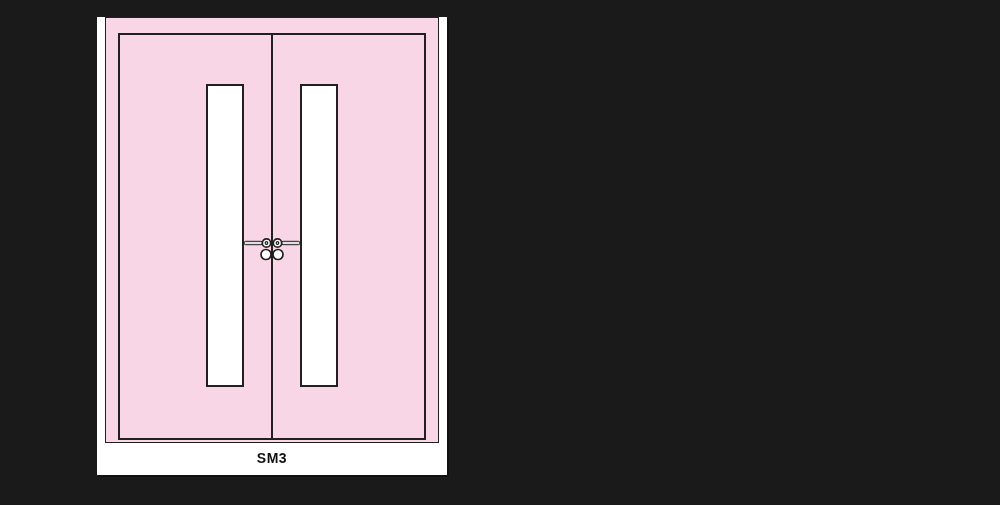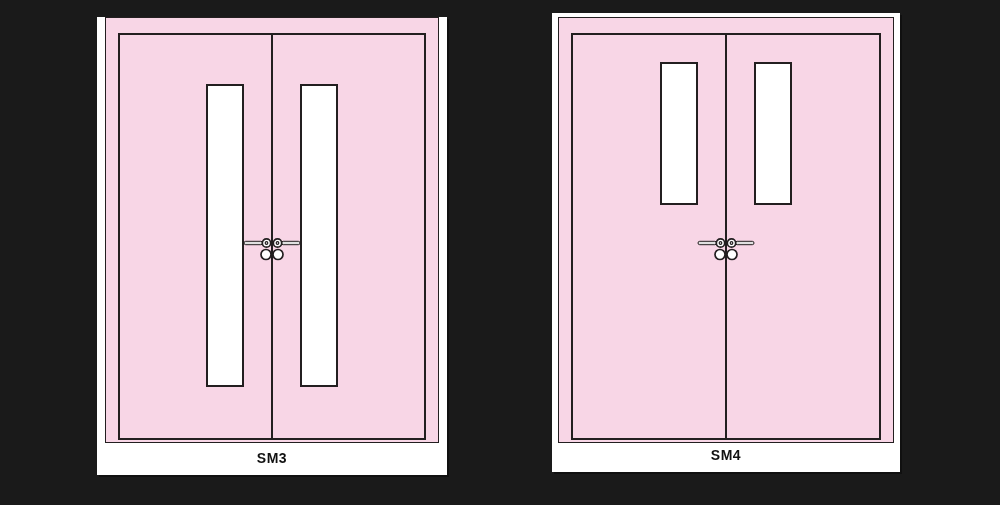--- a/index.html
+++ b/index.html
@@ -104,37 +104,14 @@
         <circle cx="37.5" cy="10" r="4.2" fill="#ffffff" stroke="var(--line)" stroke-width="1.7"></circle>
         <circle cx="26.5" cy="10" r="1.3" fill="none" stroke="var(--line)" stroke-width="1.2"></circle>
         <circle cx="37.5" cy="10" r="1.3" fill="none" stroke="var(--line)" stroke-width="1.2"></circle>
         <circle cx="26" cy="21.5" r="5" fill="#ffffff" stroke="var(--line)" stroke-width="1.7"></circle>
         <circle cx="38" cy="21.5" r="5" fill="#ffffff" stroke="var(--line)" stroke-width="1.7"></circle>
       </svg>
     </div>
     <div class="label">SM3</div>
   </section>
 
-  <section class="panel" id="panel-sm4">
-    <div class="frame">
-      <div class="doors">
-        <div class="leaf leaf-left">
-          <div class="glass"></div>
-        </div>
-        <div class="leaf leaf-right">
-          <div class="glass"></div>
-        </div>
-      </div>
-      <svg class="hardware" viewBox="0 0 64 32" xmlns="http://www.w3.org/2000/svg">
-        <rect x="4" y="8.3" width="18.5" height="3.4" rx="1.7" fill="var(--metal)" stroke="var(--line)" stroke-width="1"></rect>
-        <rect x="41.5" y="8.3" width="18.5" height="3.4" rx="1.7" fill="var(--metal)" stroke="var(--line)" stroke-width="1"></rect>
-        <circle cx="26.5" cy="10" r="4.2" fill="#ffffff" stroke="var(--line)" stroke-width="1.7"></circle>
-        <circle cx="37.5" cy="10" r="4.2" fill="#ffffff" stroke="var(--line)" stroke-width="1.7"></circle>
-        <circle cx="26.5" cy="10" r="1.3" fill="none" stroke="var(--line)" stroke-width="1.2"></circle>
-        <circle cx="37.5" cy="10" r="1.3" fill="none" stroke="var(--line)" stroke-width="1.2"></circle>
-        <circle cx="26" cy="21.5" r="5" fill="#ffffff" stroke="var(--line)" stroke-width="1.7"></circle>
-        <circle cx="38" cy="21.5" r="5" fill="#ffffff" stroke="var(--line)" stroke-width="1.7"></circle>
-      </svg>
-    </div>
-    <div class="label">SM4</div>
-  </section>
 
 </div>
 
 </body></html>

